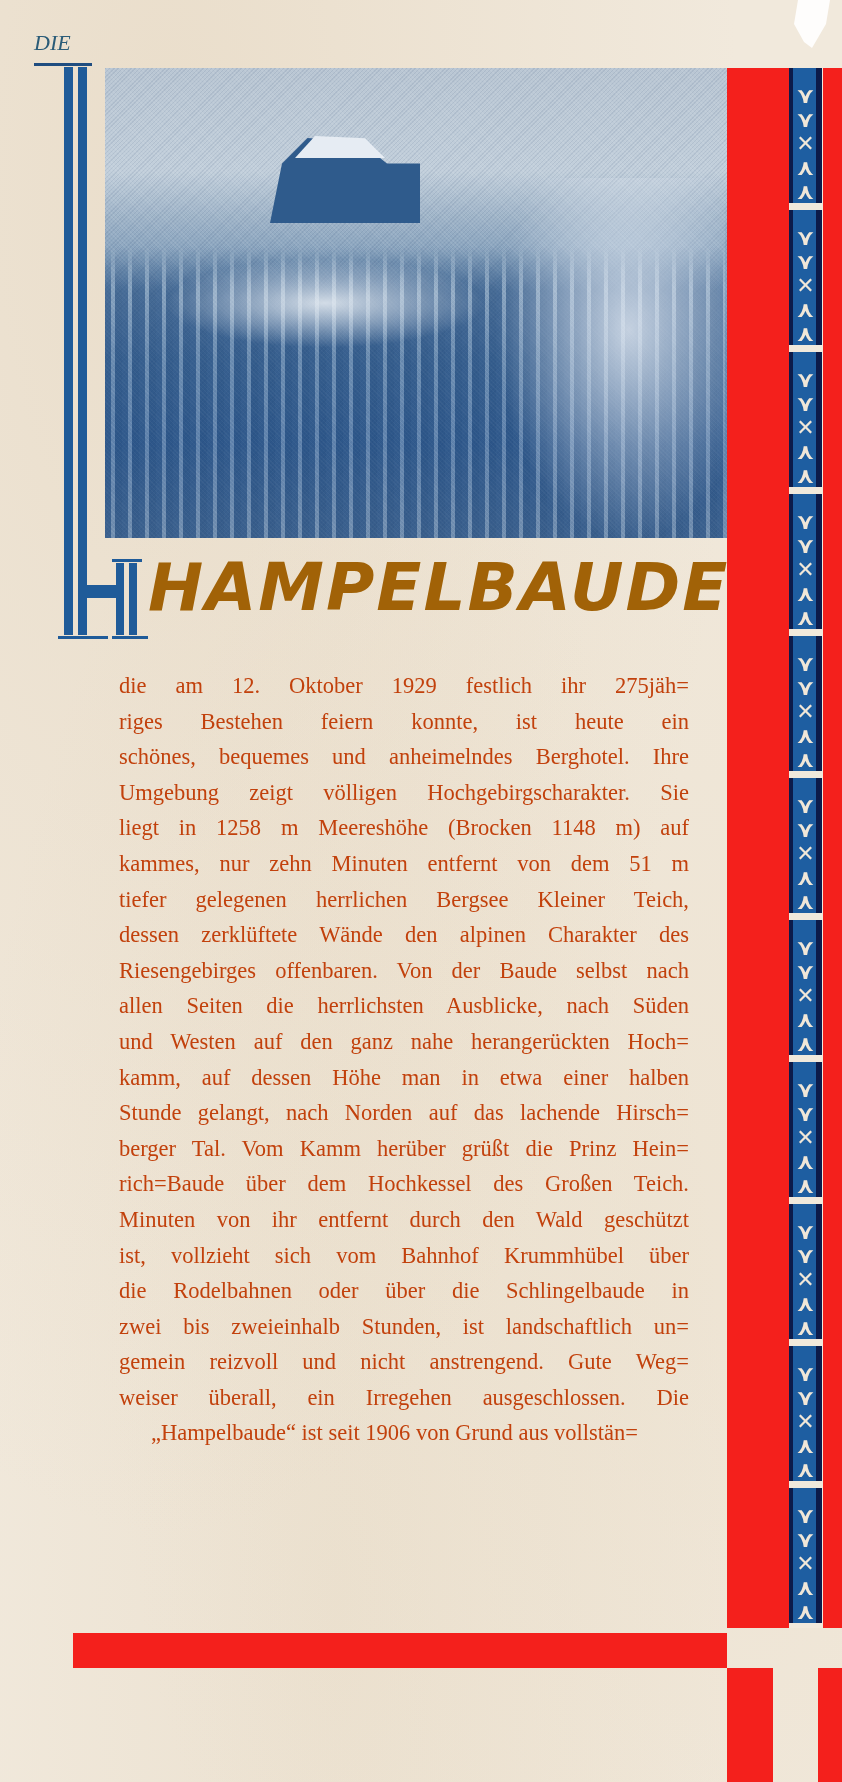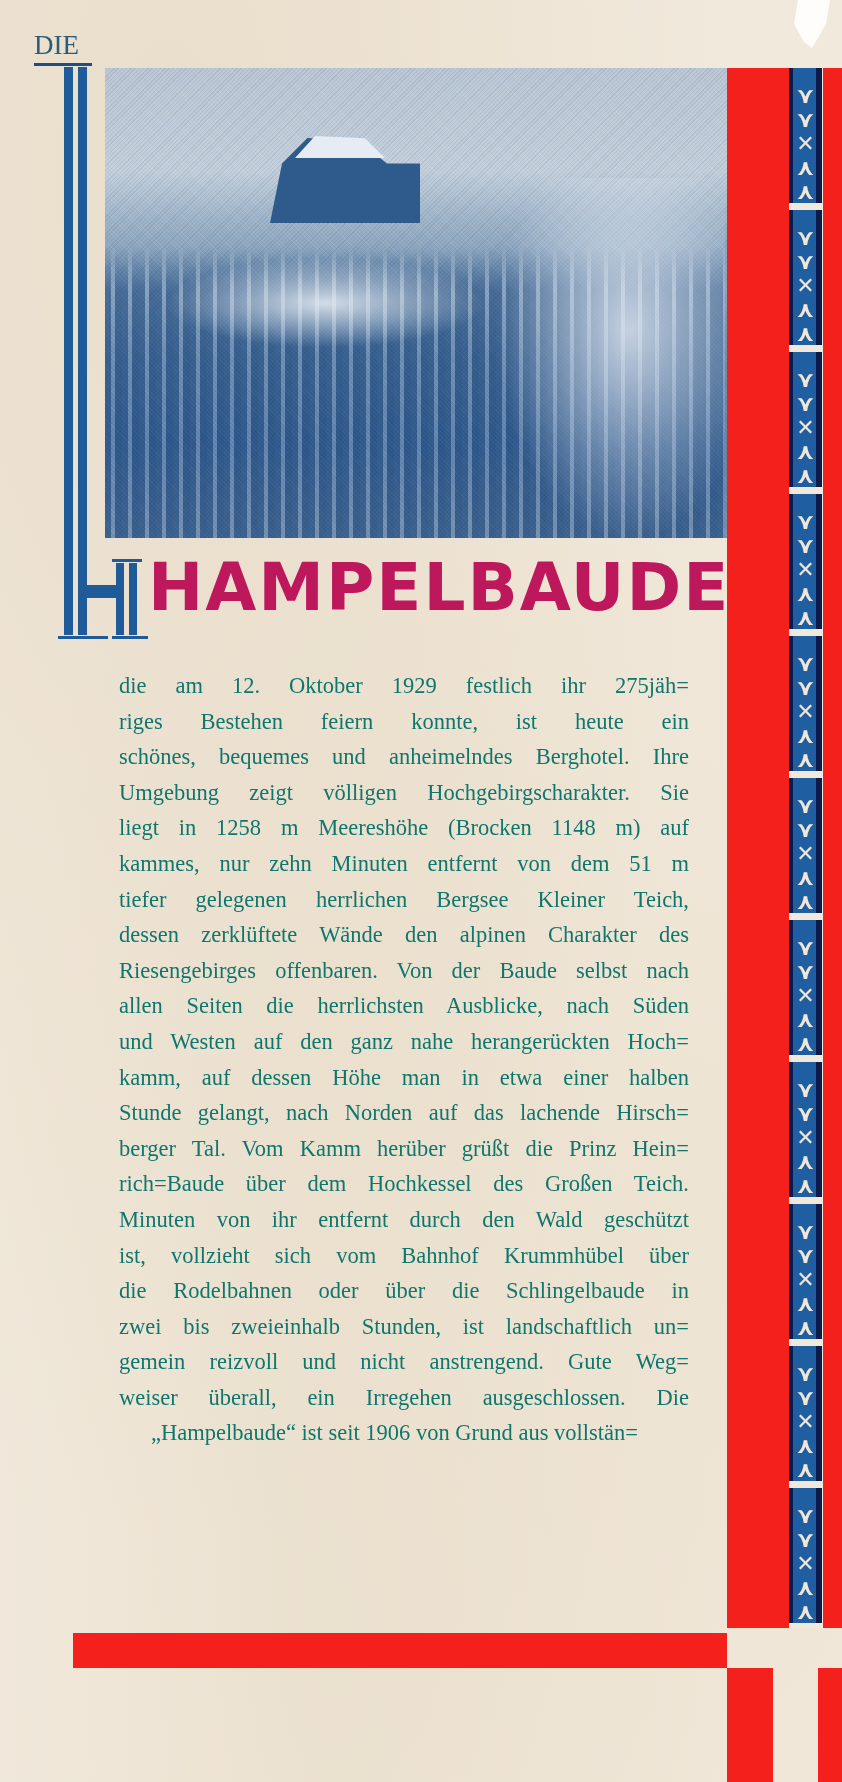--- a/index.html
+++ b/index.html
@@ -9,22 +9,22 @@
     background-image:
       radial-gradient(ellipse at 20% 10%, rgba(220,200,170,0.35), transparent 60%),
       radial-gradient(ellipse at 80% 70%, rgba(230,215,190,0.3), transparent 60%),
       radial-gradient(ellipse at 40% 90%, rgba(225,210,185,0.35), transparent 55%);
     font-family: "Liberation Serif", "DejaVu Serif", serif;
   }
   .abs { position: absolute; }
 
   
   .die {
-    left: 34px; top: 30px; font-size: 27px; color: #2b5c78;
-    letter-spacing: 0px; font-family: "Liberation Serif", serif;
+    left: 34px; top: 30px; font-size: 22px; color: #2b5c78;
+    letter-spacing: 0px; font-family: "Liberation Serif", serif; font-style: italic;
   }
   .die-rule { left: 34px; top: 63px; width: 58px; height: 3px; background: #1f4d80; }
 
   
   .stem1 { left: 64px; top: 67px; width: 9px; height: 568px; background: #1f5b99; }
   .stem2 { left: 78px; top: 67px; width: 9px; height: 568px; background: #1f5b99; }
   .stem-foot { left: 58px; top: 636px; width: 50px; height: 3px; background: #1f5b99; }
   .h-bar { left: 87px; top: 585px; width: 32px; height: 13px; background: #1f5b99; }
   .stem3 { left: 116px; top: 563px; width: 8px; height: 72px; background: #1f5b99; }
   .stem4 { left: 129px; top: 563px; width: 8px; height: 72px; background: #1f5b99; }
@@ -59,27 +59,28 @@
             mask: linear-gradient(180deg, transparent 0%, #000 15%); }
 
   
   .title {
     left: 148px; top: 555px; font-family: "DejaVu Sans", sans-serif; font-weight: bold;
     font-size: 66px; line-height: 1; color: #1f5b99; letter-spacing: 2px;
     -webkit-text-stroke: 0px;
     text-shadow: none;
   }
   .title span.outline {
-    color: #be185d;
+    color: #a16207;
+    font-style: italic;
   }
 
   
   .body-text {
     left: 119px; top: 668px; width: 570px;
-    font-size: 22.5px; line-height: 35.6px; color: #0f766e;
+    font-size: 22.5px; line-height: 35.6px; color: #c2410c;
   }
   .body-text .line { display: block; text-align: justify; text-align-last: justify; white-space: nowrap; }
   .body-text .line.last { text-align-last: left; margin-left: 32px; }
 
   
   .red-v { left: 727px; top: 68px; width: 62px; height: 1560px; background: #f4201c; }
   .red-right { left: 814px; top: 68px; width: 28px; height: 1560px; background: #f4201c; }
   .ribbon { left: 789px; top: 68px; width: 34px; height: 1560px; background: #f1e9dc; }
   .seg {
     position: absolute; left: 0; width: 33px; height: 135px;

